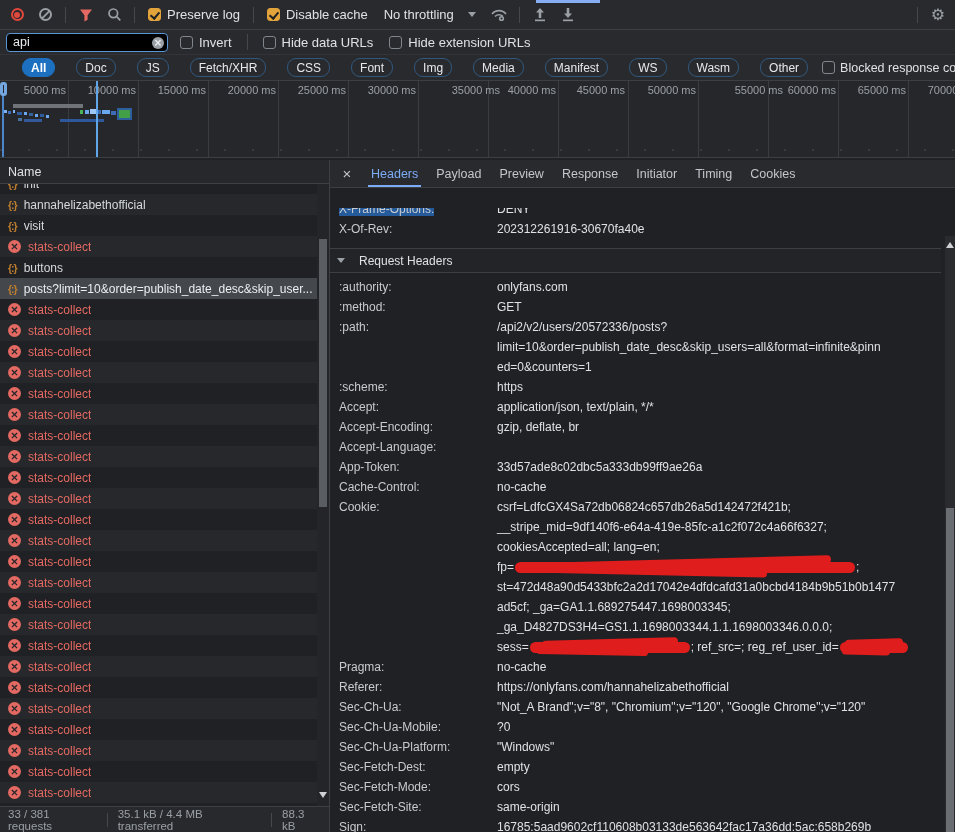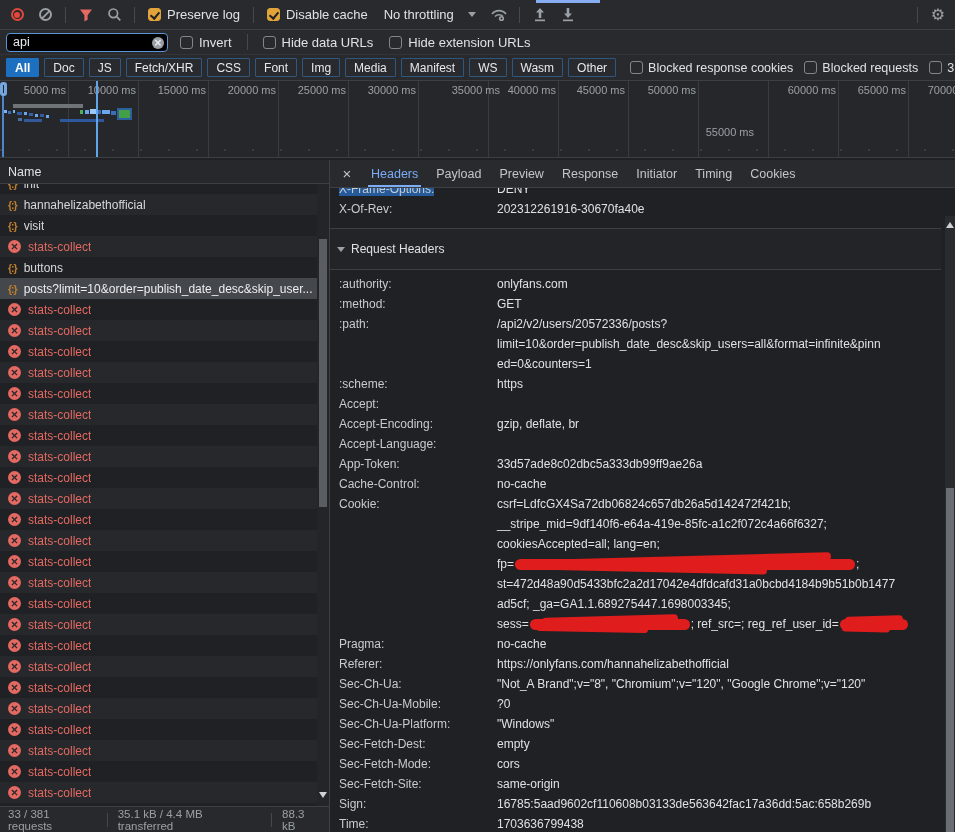--- a/index.html
+++ b/index.html
@@ -31,21 +31,21 @@
   
   .filter-row { height:25px; background:#292a2d; display:flex; align-items:center; gap:8px; padding:0 6px; border-bottom:1px solid #333438; }
   .filter-input { position:relative; width:162px; height:19px; background:#000000; border:1px solid #5a96d6;
                   border-radius:4px; display:flex; align-items:center; padding:0 18px 0 6px; }
   .filter-input span { font-size:12.5px; color:#e8eaed; }
   .clear-x { position:absolute; right:3px; top:3px; width:12px; height:12px; border-radius:50%; background:#9aa0a6;
              color:#202124; font-size:10px; line-height:12px; text-align:center; font-weight:bold; }
 
   
   .pills-row { height:26px; background:#292a2d; display:flex; align-items:center; gap:5px; padding:0 6px; border-bottom:1px solid #3c4043; }
-  .pill { font-size:12px; color:#e6e8eb; border:1px solid #30587e; border-radius:1px; padding:1.5px 8px; white-space:nowrap; }
+  .pill { font-size:12px; color:#e6e8eb; border:1px solid #30587e; border-radius:9px; padding:1.5px 8px; white-space:nowrap;margin-left:16px; }
   .pill.active { background:#1d6fc0; border-color:#1d6fc0; color:#fff; font-weight:bold; }
   .pills-row .cb-label { font-size:12.5px; }
   .pills-row .cb-group { gap:5px; padding:0 3px; }
 
   
   .overview { position:relative; height:77px; background:#26272a; border-bottom:1px solid #3c4043; overflow:hidden; }
   .ov-grid { position:absolute; inset:0;
              background:repeating-linear-gradient(90deg, transparent 0px, transparent 68px, #3b3c40 68px, #3b3c40 69px, transparent 69px, transparent 70px); }
   .ov-labels { position:absolute; top:3px; left:0; right:0; height:12px; }
   .ov-labels span { position:absolute; top:0; font-size:11px; color:#9aa0a6; transform:translateX(-100%); padding-right:3px; white-space:nowrap; }
@@ -90,29 +90,29 @@
 
   
   .right-pane { position:relative; flex:1; background:#202124; display:flex; flex-direction:column; overflow:hidden; }
   .tabs { height:28px; background:#292a2d; border-bottom:1px solid #3c4043; display:flex; align-items:stretch; gap:2px;
           padding:0 4px; flex:0 0 auto; }
   .tab-close { width:26px; display:flex; align-items:center; justify-content:center; color:#c3c6c9; font-size:15px; }
   .tab { display:flex; align-items:center; padding:0 9px; font-size:12.5px; color:#c3c6ca; position:relative; white-space:nowrap; }
   .tab.active { color:#7cacf8; }
   .tab.active::after { content:""; position:absolute; left:6px; right:6px; bottom:0; height:2.5px; background:#7cacf8; }
 
-  .detail { position:relative; flex:1; overflow:hidden; padding-right:14px; }
+  .detail { position:relative; flex:1; overflow:hidden; padding-right:14px;margin-top:20px; }
   .hrow { display:flex; font-size:12px; line-height:20px; }
   .hkey { width:167px; flex:0 0 auto; color:#c8cbce; padding-left:9px; }
   .hval { flex:1; color:#dfe1e4; word-break:break-all; }
   .partial { height:11px; overflow:hidden; }
   .partial .hrow { margin-top:-9px; }
   .selhl { background:#255a9b; }
   .sect { margin-top:9px; border-top:1px solid #3c4043; border-bottom:1px solid #3c4043; background:#232428;
-          height:42px; display:flex; align-items:center; gap:6px; padding-left:7px; font-size:12px; color:#dfe1e4; }
+          height:25px; display:flex; align-items:center; gap:14px; padding-left:7px; font-size:12px; color:#dfe1e4; }
   .tri { width:0; height:0; border-left:4px solid transparent; border-right:4px solid transparent; border-top:5px solid #9aa0a6; }
   .hlist { padding-top:4px; }
   .scribble { display:inline-block; height:11px; vertical-align:middle; background:#e01d1d; border-radius:6px; position:relative; margin:0 1px; }
   .scribble::before { content:""; position:absolute; left:8%; top:-3px; width:85%; height:8px; background:#e01d1d; border-radius:5px; transform:rotate(-1.5deg); }
   .scribble::after { content:""; position:absolute; left:4%; bottom:-2px; width:70%; height:7px; background:#e01d1d; border-radius:5px; transform:rotate(1.2deg); }
   .r-lg { width:340px; } .r-md { width:160px; } .r-sm { width:68px; }
 
   
   .rscroll { position:absolute; top:28px; right:0; width:10px; bottom:0; background:#2a2b2e; }
   .rscroll .arr { left:1px; }
@@ -243,21 +243,21 @@
         <span style="left: 69px;">5000 ms</span>
         <span style="left: 139px;">10000 ms</span>
         <span style="left: 209px;">15000 ms</span>
         <span style="left: 279px;">20000 ms</span>
         <span style="left: 349px;">25000 ms</span>
         <span style="left: 419px;">30000 ms</span>
         <span style="left: 503px;">35000 ms</span>
         <span style="left: 559px;">40000 ms</span>
         <span style="left: 628px;">45000 ms</span>
         <span style="left: 699px;">50000 ms</span>
-        <span style="left: 757px; margin-top: 42px;">55000 ms</span>
+        <span style="left: 786px;">55000 ms</span>
         <span style="left: 839px;">60000 ms</span>
         <span style="left: 909px;">65000 ms</span>
         <span style="left: 979px;">70000 ms</span>
       </div>
     <div class="ov-dots"></div>
     <div>
       <div class="bar" style="left:13px;top:23px;width:70px;height:4px;background:#707478;"></div>
       <div class="bar" style="left:3px;top:29px;width:4px;height:3px;background:#7ab3f5;"></div>
       <div class="bar" style="left:8px;top:30px;width:3px;height:3px;background:#3d6db5;"></div>
       <div class="bar" style="left:13px;top:29px;width:2px;height:3px;background:#7ab3f5;"></div>
@@ -536,20 +536,21 @@
                 <div>limit=10&amp;order=publish_date_desc&amp;skip_users=all&amp;format=infinite&amp;pinn</div>
                 <div>ed=0&amp;counters=1</div>
               </div>
             </div>
             <div class="hrow">
               <span class="hkey">:scheme:</span>
               <div class="hval">https</div>
             </div>
             <div class="hrow">
               <span class="hkey">Accept:</span>
+              <div class="hval">application/json, text/plain, */*</div>
             </div>
             <div class="hrow">
               <span class="hkey">Accept-Encoding:</span>
               <div class="hval">gzip, deflate, br</div>
             </div>
             <div class="hrow">
               <span class="hkey">Accept-Language:</span>
             </div>
             <div class="hrow">
               <span class="hkey">App-Token:</span>
@@ -561,20 +562,21 @@
             </div>
             <div class="hrow">
               <span class="hkey">Cookie:</span>
               <div class="hval">
                 <div>csrf=LdfcGX4Sa72db06824c657db26a5d142472f421b;</div>
                 <div>__stripe_mid=9df140f6-e64a-419e-85fc-a1c2f072c4a66f6327;</div>
                 <div>cookiesAccepted=all; lang=en;</div>
                 <div>fp=<span class="scribble r-lg"></span>;</div>
                 <div>st=472d48a90d5433bfc2a2d17042e4dfdcafd31a0bcbd4184b9b51b0b1477</div>
                 <div>ad5cf; _ga=GA1.1.689275447.1698003345;</div>
+                <div>_ga_D4827DS3H4=GS1.1.1698003344.1.1.1698003346.0.0.0;</div>
                 <div>sess=<span class="scribble r-md"></span>; ref_src=; reg_ref_user_id=<span class="scribble r-sm"></span></div>
               </div>
             </div>
             <div class="hrow">
               <span class="hkey">Pragma:</span>
               <div class="hval">no-cache</div>
             </div>
             <div class="hrow">
               <span class="hkey">Referer:</span>
               <div class="hval">https://onlyfans.com/hannahelizabethofficial</div>

